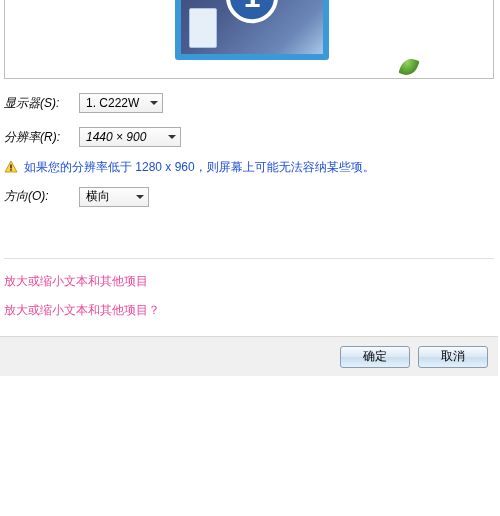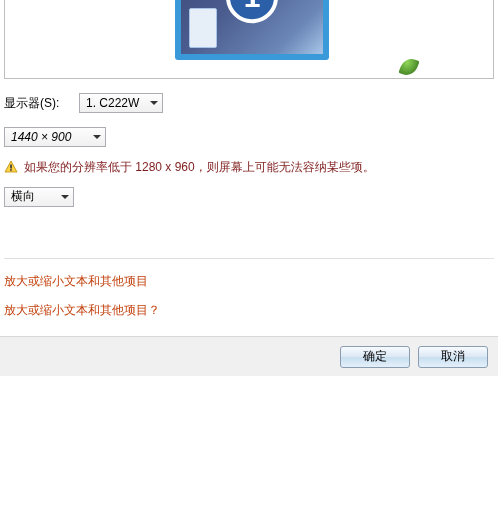--- a/index.html
+++ b/index.html
@@ -82,20 +82,21 @@
   }
   .row {
     display: flex;
     align-items: center;
     margin-bottom: 12px;
     min-height: 22px;
   }
   .row-label {
     width: 75px;
     padding-right: 8px;
+    font-style: italic;
   }
   .dropdown {
     display: inline-flex;
     align-items: center;
     height: 20px;
     border: 1px solid #abadb3;
     background: linear-gradient(#fdfdfd, #f0f0f0);
     padding: 0 4px 0 6px;
     font-size: 12px;
     cursor: default;
@@ -118,31 +119,31 @@
     gap: 6px;
     margin: 2px 0 10px 0;
   }
   .warn-icon {
     width: 14px;
     height: 14px;
     flex-shrink: 0;
     position: relative;
   }
   .warn-icon svg { display: block; }
-  .warn-text { color: #7f1d1d; line-height: 1.3; }
+  .warn-text { color: #1d4ed8; line-height: 1.3; }
   .links {
     position: absolute;
     left: 4px;
     top: 258px;
     width: 490px;
     border-top: 1px solid #e0e0e0;
     padding-top: 14px;
   }
   .link {
-    color: #c2410c;
+    color: #ec4899;
     cursor: pointer;
     margin-bottom: 12px;
     display: block;
     width: fit-content;
   }
   .button-bar {
     position: absolute;
     left: 0;
     top: 336px;
     width: 498px;
@@ -182,38 +183,40 @@
 
   <div class="row">
     <span class="row-label">显示器(S):</span>
     <div class="dropdown dd-display">
       <span class="value">1. C222W</span>
       <span class="chev"></span>
     </div>
   </div>
 
   <div class="row">
+    <span class="row-label">分辨率(R):</span>
     <div class="dropdown dd-res">
       <span class="value">1440 × 900</span>
       <span class="chev"></span>
     </div>
   </div>
 
   <div class="warning-row">
     <span class="warn-icon">
       <svg width="14" height="14" viewBox="0 0 14 14">
         <path d="M7 1 L13 12 L1 12 Z" fill="#ffd24a" stroke="#b88a00" stroke-width="0.8"></path>
         <rect x="6.2" y="4.5" width="1.6" height="4" fill="#333"></rect>
         <rect x="6.2" y="9.2" width="1.6" height="1.6" fill="#333"></rect>
       </svg>
     </span>
     <span class="warn-text">如果您的分辨率低于 1280 x 960，则屏幕上可能无法容纳某些项。</span>
   </div>
 
   <div class="row">
+    <span class="row-label">方向(O):</span>
     <div class="dropdown dd-orient">
       <span class="value">横向</span>
       <span class="chev"></span>
     </div>
   </div>
 
 </div>
 
 <div class="links">
   <a class="link">放大或缩小文本和其他项目</a>

